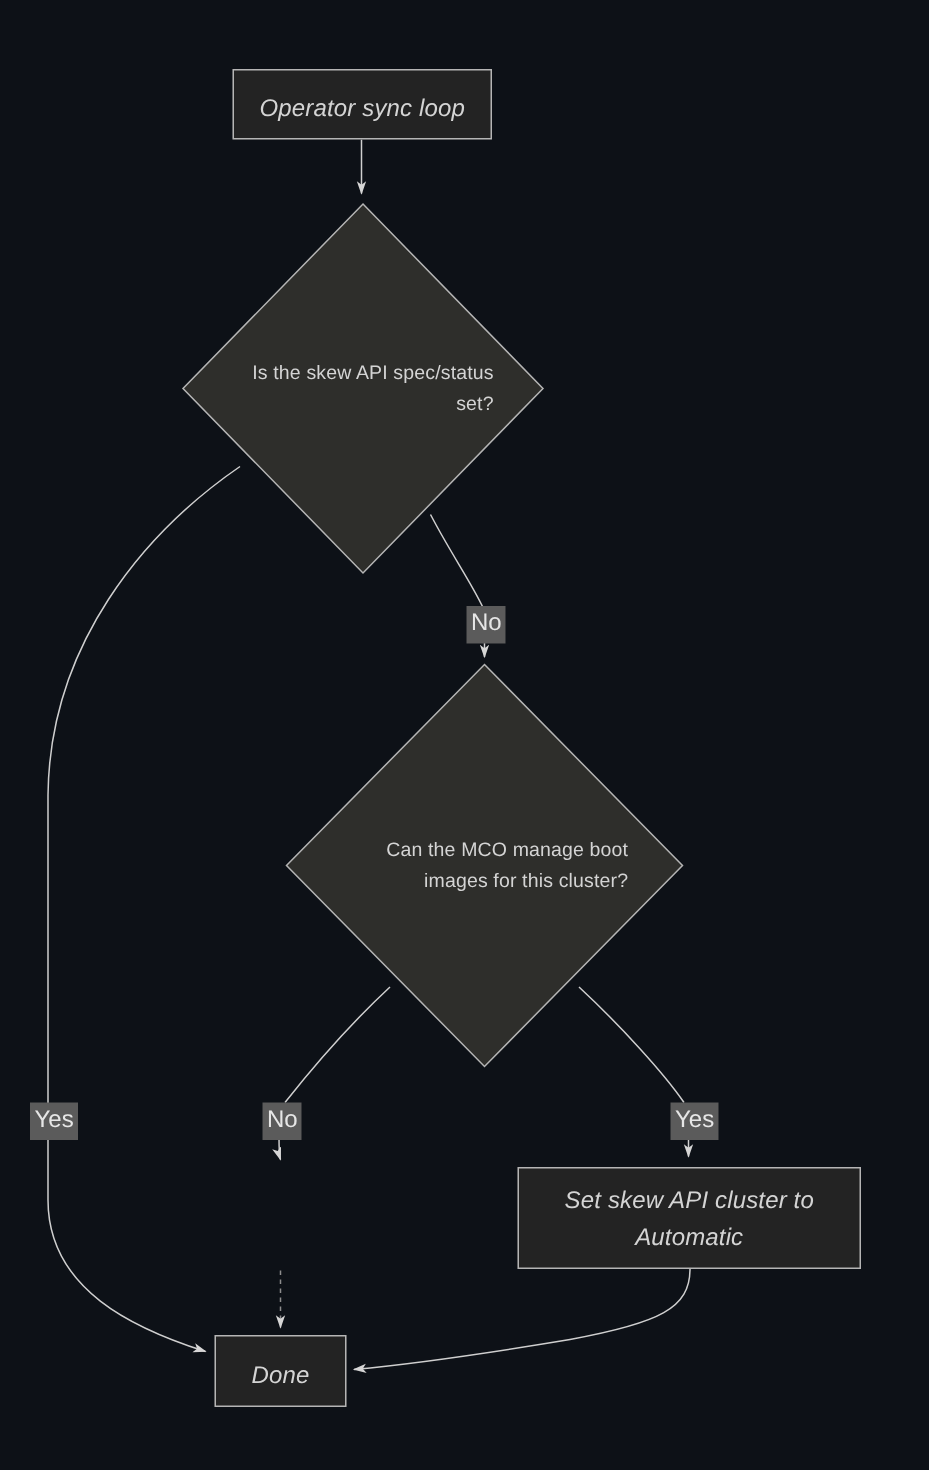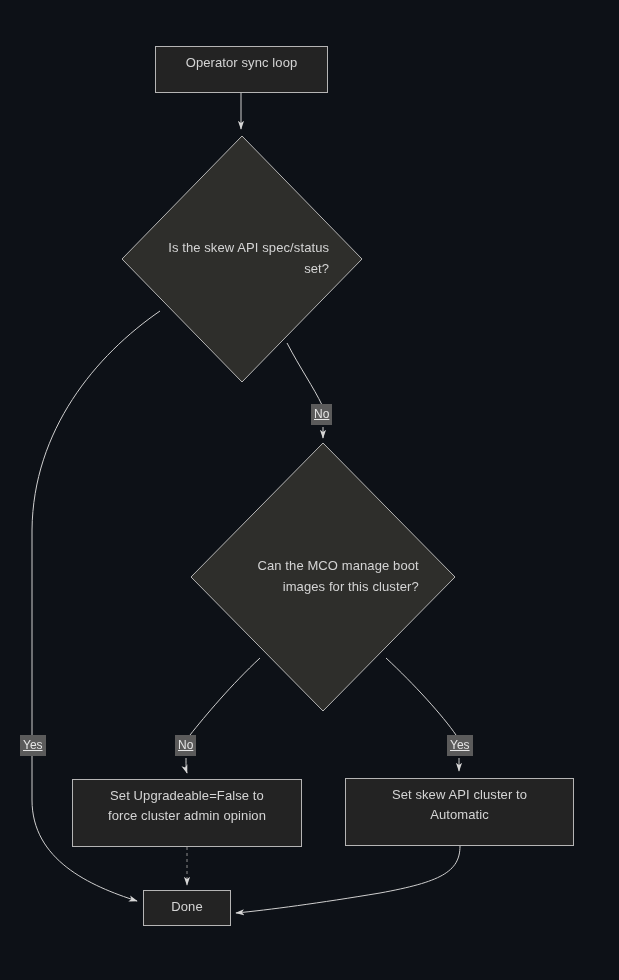--- a/index.html
+++ b/index.html
@@ -25,27 +25,28 @@
   #edge-layer {
     position: absolute;
     left: 0; top: 0;
     width: 619px;
     height: 980px;
     pointer-events: none;
   }
   .node {
     position: absolute;
     display: flex;
-    align-items: flex-start;
+    align-items: flex-end;
     justify-content: center;
     text-align: center;
     color: #d4d4d4;
-    font-size: 13px;
+    font-size: 16px;
     line-height: 1.55;
     letter-spacing: 0.1px;
+    font-style: italic;
   }
   .node-rect {
     background: #232323;
     border: 1px solid #b5b5b5;
     padding: 6px 12px;
   }
   .node-diamond-wrap {
     position: absolute;
     pointer-events: none;
   }
@@ -64,26 +65,25 @@
     text-align: right;
     color: #d4d4d4;
     font-size: 13px;
     line-height: 1.58;
     letter-spacing: 0.1px;
   }
   .edge-label {
     position: absolute;
     background: #5b5b5b;
     color: #e6e6e6;
-    font-size: 12px;
+    font-size: 16px;
     line-height: 1;
     padding: 4px 3px 5px 3px;
     white-space: nowrap;
     z-index: 5;
-    text-decoration: underline;
   }
 </style>
 </head>
 <body>
 
 <div id="diagram-root">
 
   <svg id="edge-layer" viewBox="0 0 619 980" width="619" height="980" xmlns="http://www.w3.org/2000/svg">
     <defs>
       <marker id="arrow" markerWidth="10" markerHeight="10" refX="8.2" refY="3.4" orient="auto" markerUnits="strokeWidth">
@@ -129,31 +129,25 @@
     <svg class="node-diamond-shape" viewBox="0 0 266 270" preserveAspectRatio="none">
       <polygon points="133,1 265,135 133,269 1,135" fill="#2e2e2b" stroke="#b5b5b5" stroke-width="1"></polygon>
     </svg>
     <div class="node-diamond-label"><span>Can the MCO manage </span><span>boot images for this </span><span>cluster?</span></div>
   </div>
 
   <div class="edge-label" style="left:175px; top:735px;">No</div>
 
   <div class="edge-label" style="left:447px; top:735px;">Yes</div>
 
-  <div class="node node-rect" style="left:72px; top:779px; width:230px; height:68px;">
-    <span>
-      <span>Set Upgradeable=False to</span><br>
-      <span>force cluster admin opinion</span>
-    </span>
-  </div>
 
   <div class="node node-rect" style="left:345px; top:778px; width:229px; height:68px;">
     <span>
       <span>Set skew API cluster to</span><br>
       <span>Automatic</span>
     </span>
   </div>
 
-  <div class="node node-rect" style="left:143px; top:890px; width:88px; height:36px;">
+  <div class="node node-rect" style="left:143px; top:890px; width:88px; height:48px;">
     <span>Done</span>
   </div>
 
 </div>
 
 </body></html>

